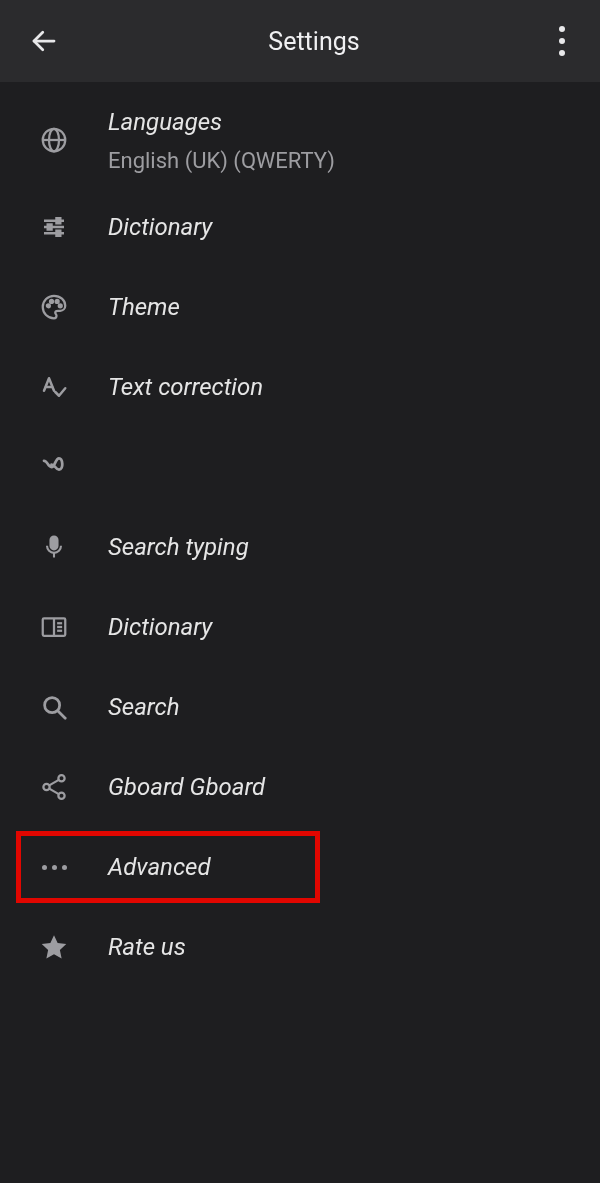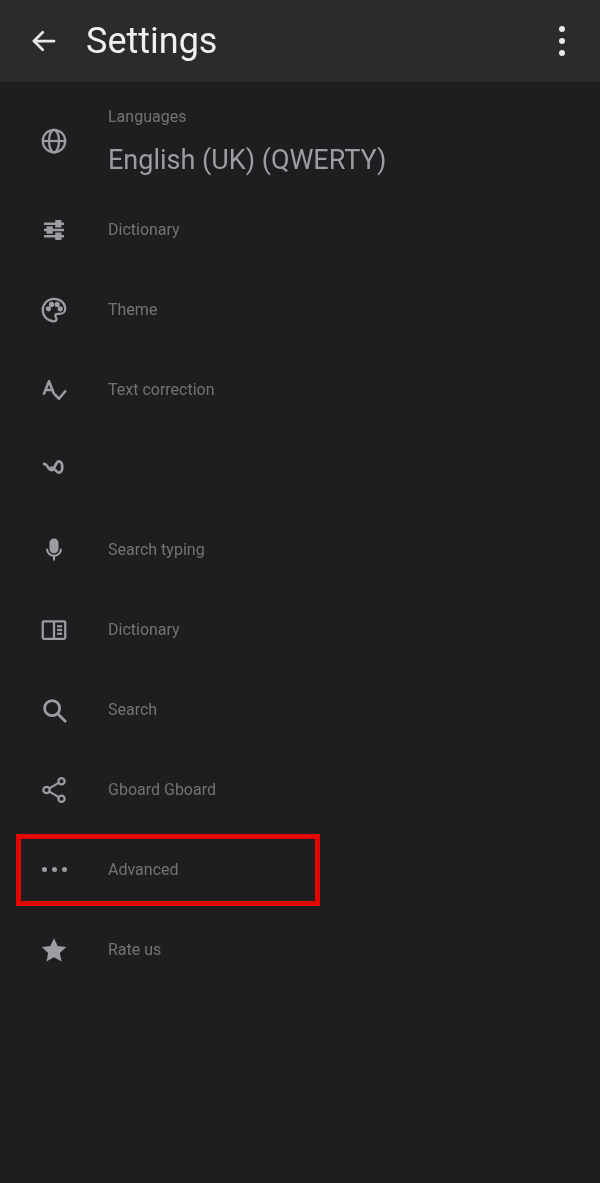--- a/index.html
+++ b/index.html
@@ -17,25 +17,26 @@
     display: flex;
     align-items: center;
     padding: 0 18px 0 24px;
   }
   .appbar .back {
     width: 40px; height: 40px;
     display: flex; align-items: center; justify-content: center;
     color: #e8e8ea;
   }
   .appbar .title {
-    font-size: 36px;
+    font-size: 25px;
     font-weight: 400;
     margin-left: 22px;
     color: #f0f0f2;
     flex: 1;
+    text-align: center;
   }
   .appbar .overflow {
     width: 40px; height: 40px;
     display: flex; align-items: center; justify-content: center;
     color: #e8e8ea;
   }
   .list {
     padding-top: 10px;
   }
   .item {
@@ -62,28 +63,29 @@
     color: #9d9da1;
     flex-shrink: 0;
   }
   .item .labels {
     margin-left: 34px;
     display: flex;
     flex-direction: column;
     justify-content: center;
   }
   .item .lbl-title {
-    font-size: 16px;
-    color: #737373;
+    font-size: 24px;
+    color: #e5e5e5;
     line-height: 1.35;
+    font-style: italic;
   }
   .item .lbl-sub {
-    font-size: 27px;
+    font-size: 22px;
     color: #9d9da1;
-    margin-top: 16px;
+    margin-top: 10px;
   }
   svg { display: block; }
   .dots3 { display:flex; gap:5px; }
   .dots3 span { width:5px; height:5px; border-radius:50%; background:#9d9da1; }
   .vdots { display:flex; flex-direction:column; gap:6px; }
   .vdots span { width:6px; height:6px; border-radius:50%; background:#e8e8ea; }
 </style>
 </head>
 <body>
 

